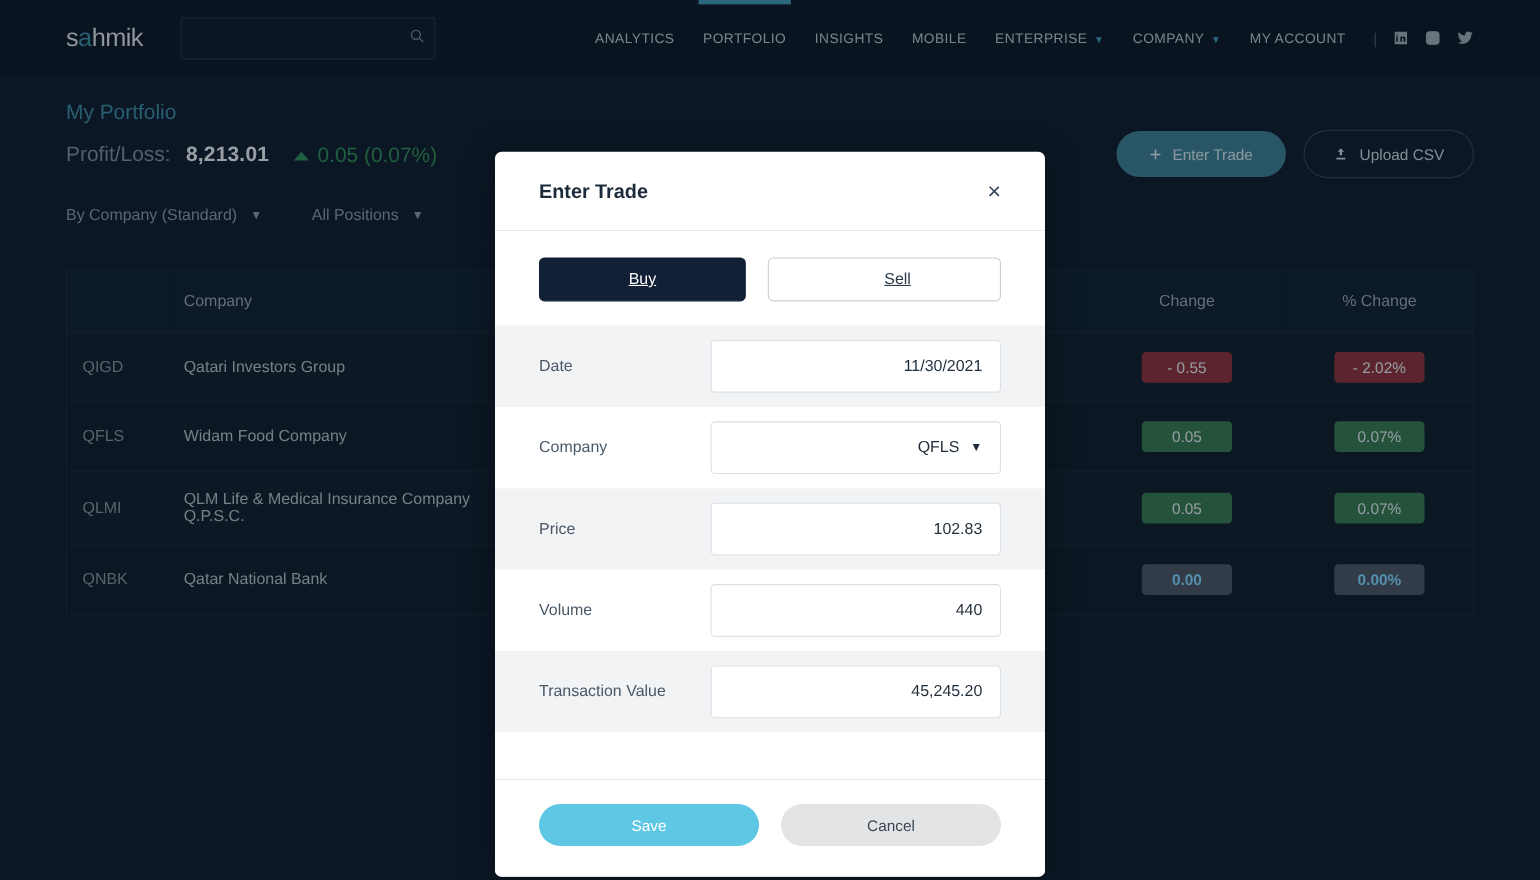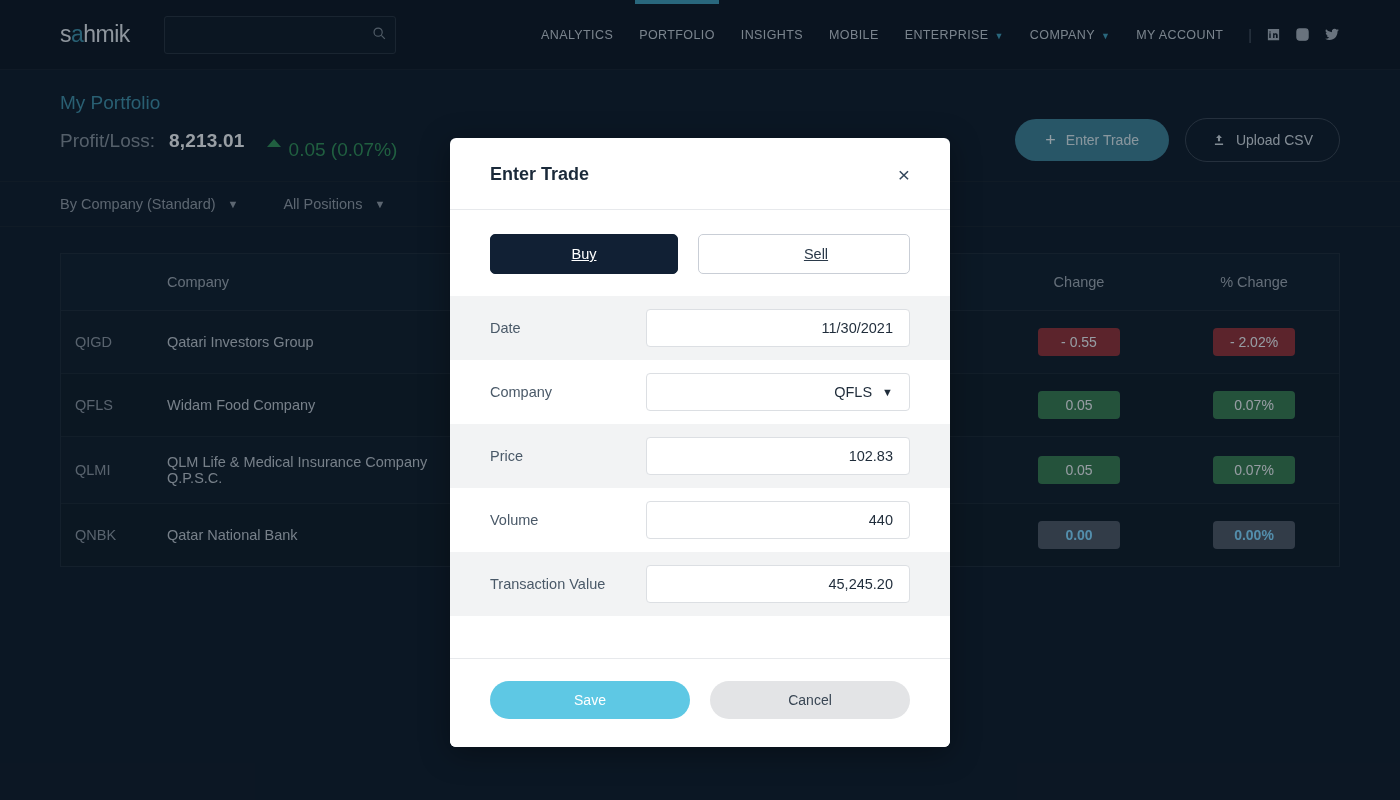--- a/index.html
+++ b/index.html
@@ -127,21 +127,21 @@
     display: flex;
     align-items: baseline;
     gap: 14px;
     font-size: 19px;
   }
   .pf-label { color: #7f8b97; font-weight: 400; }
   .pf-value { color: #e8edf2; font-weight: 700; letter-spacing: 0.2px; }
   .pf-delta {
     color: #2e8b57;
     display: flex;
-    align-items: flex-start;
+    align-items: center;
     gap: 8px;
     margin-left: 8px;
   }
   .tri-up {
     width: 0; height: 0;
     border-left: 7px solid transparent;
     border-right: 7px solid transparent;
     border-bottom: 8px solid #2e8b57;
     display: inline-block;
   }
@@ -331,21 +331,21 @@
   }
   .form-row:nth-child(odd) { background: #f2f3f4; }
   .form-row:nth-child(even) { background: #ffffff; }
   .form-label {
     width: 140px;
     font-size: 14.5px;
     color: #4a5968;
   }
   .form-control {
     flex: 1;
-    height: 38px;
+    height: 48px;
     background: #ffffff;
     border: 1px solid #dcdfe3;
     border-radius: 4px;
     display: flex;
     align-items: center;
     justify-content: flex-end;
     padding: 0 16px;
     font-size: 14.5px;
     color: #1f2c3a;
     gap: 10px;

